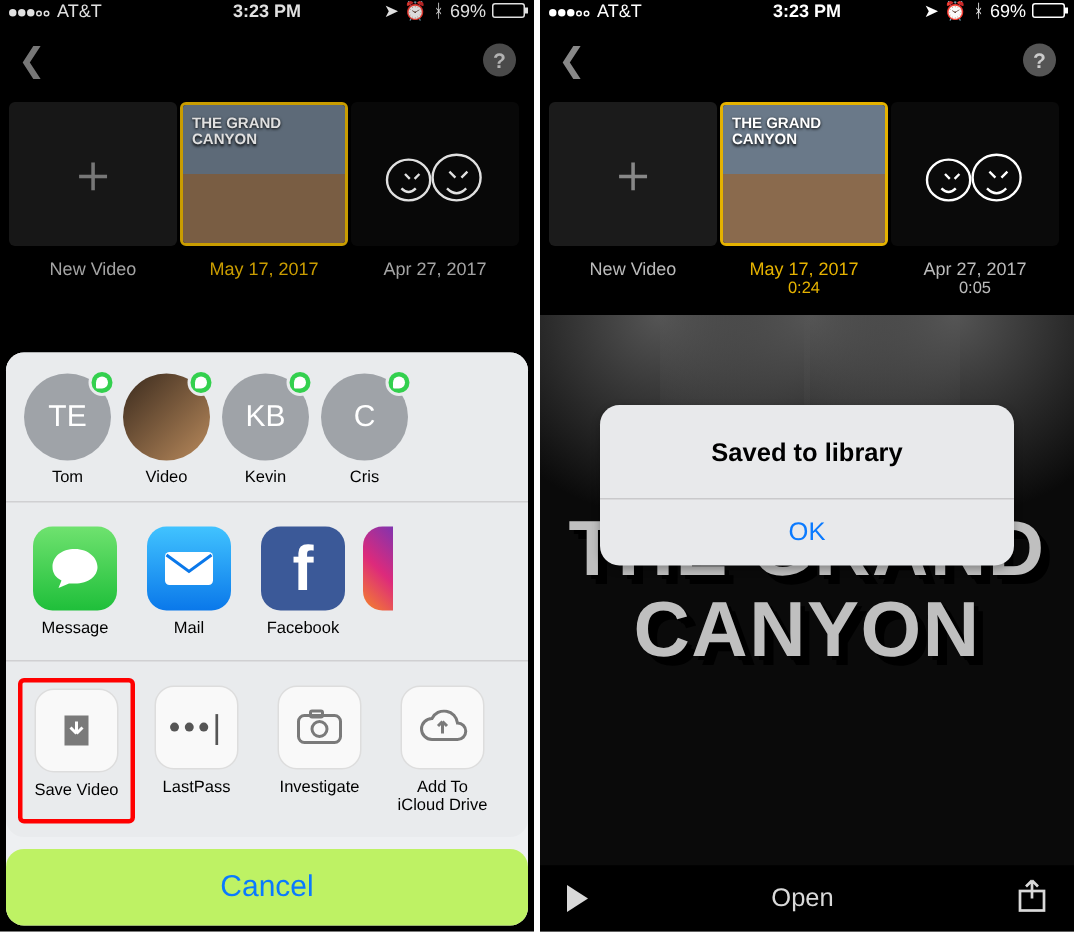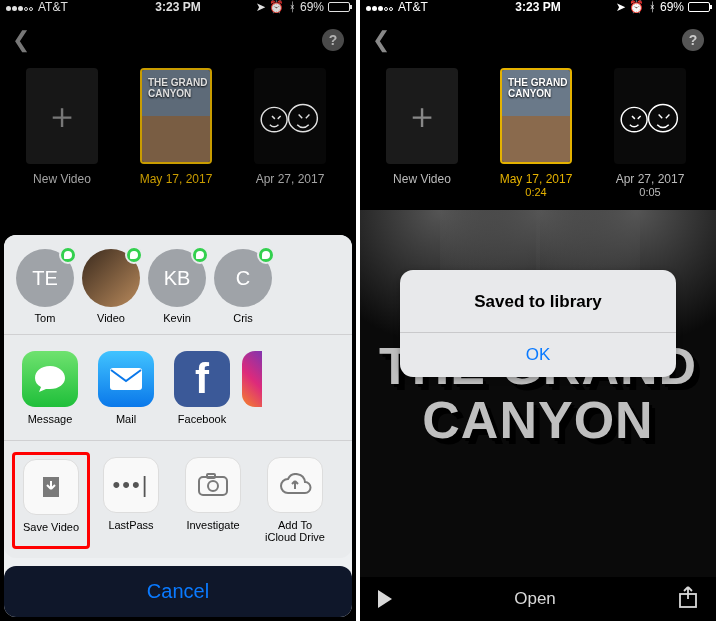--- a/index.html
+++ b/index.html
@@ -39,21 +39,21 @@
   }
   .battery::after { content:""; position:absolute; right:-3px; top:2px; width:2px; height:4px; background:#fff; }
   .battery .fill { background:#fff; height:100%; width:69%; }
   
   .navbar { height:40px; display:flex; align-items:center; justify-content:space-between; padding:0 12px; }
   .chevron-back { color:#888; font-size:22px; }
   .help-icon { width:22px; height:22px; border-radius:50%; background:#555; color:#ccc; display:flex; align-items:center; justify-content:center; font-size:14px; font-weight:700;}
   
   .projects { display:flex; gap:18px; padding:8px 14px 4px; }
   .proj { display:flex; flex-direction:column; align-items:center; width:96px; }
-  .thumb { width:72px; height:96px; background:#1b1b1b; border-radius:4px; display:flex; align-items:center; justify-content:center; position:relative; overflow:hidden;}
+  .thumb { width:112px; height:96px; background:#1b1b1b; border-radius:4px; display:flex; align-items:center; justify-content:center; position:relative; overflow:hidden;}
   .thumb.selected { border:2px solid #e5b200; }
   .thumb .plus { color:#888; font-size:36px; font-weight:200; }
   .thumb .art { width:100%; height:100%; background:linear-gradient(#6a7989 50%, #8a6a4d 50%); position:relative; }
   .thumb .art .txt { position:absolute; top:8px; left:6px; color:#fff; font-size:10px; font-weight:700; line-height:1.05; text-shadow:0 1px 2px #000;}
   .thumb .pumpkins { width:100%; height:100%; background:#0a0a0a; display:flex; align-items:center; justify-content:center; }
   .thumb .pumpkins svg { width:80px; height:50px; }
   .proj .label { font-size:12px; color:#bbb; margin-top:8px; text-align:left; }
   .proj .label.gold { color:#e5b200; }
   .proj .sub { font-size:11px; color:#e5b200; }
   .proj .sub.gray { color:#bbb; }
@@ -83,21 +83,21 @@
   .appicon.mail { background:linear-gradient(#41c3ff,#0a78ea); }
   .appicon.notes { background:linear-gradient(#ffd54a 35%,#fff 35%); position:relative;}
   .appicon.notes::after { content:""; position:absolute; left:8px; right:8px; top:26px; height:2px; background:#d7b87a; box-shadow:0 7px 0 #d7b87a, 0 14px 0 #d7b87a;}
   .appicon.fb { background:#3b5998; font-family:Arial; font-weight:700; font-size:42px; }
   .appicon.ig { background:linear-gradient(45deg,#f58529,#dd2a7b,#8134af); }
   .app .name { font-size:11px; color:#000; margin-top:6px; line-height:1.15; }
   .actions .appicon { background:#f9f9f9; border:1px solid #ddd; color:#555; font-size:24px;}
   .actions .app { width:78px; flex:0 0 78px;}
   .highlight { border:3px solid #f00; border-radius:4px; padding:4px 2px 2px; margin:-5px -2px;}
   .cancel {
-    margin-top:8px; background:#0f172a; border-radius:12px; text-align:center; padding:14px 0; font-size:20px; color:#0a7aff;
+    margin-top:8px; background:#bef264; border-radius:12px; text-align:center; padding:14px 0; font-size:20px; color:#0a7aff;
   }
   
   .stage { position:absolute; left:0; right:0; top:210px; bottom:44px; background:#0a0a0a; display:flex; align-items:center; justify-content:center; overflow:hidden;}
   .stage .spot { position:absolute; width:200px; height:200px; background:radial-gradient(circle at 50% 0%, #555 0%, rgba(0,0,0,0) 60%); }
   .stage .spot.l { left:-20px; top:0; }
   .stage .spot.c { left:80px; top:0; }
   .stage .spot.r { right:-20px; top:0; }
   .stage .title3d { color:#bfbfbf; font-weight:900; font-size:52px; text-align:center; line-height:1.02; text-shadow: 6px 6px 0 #000, 3px 3px 0 #000; letter-spacing:1px; font-family: Impact, "Arial Black", sans-serif;}
   
   .toolbar { position:absolute; left:0; right:0; bottom:0; height:44px; display:flex; align-items:center; justify-content:space-between; padding:0 18px; background:#000; color:#d9d9d9; font-size:17px;}

